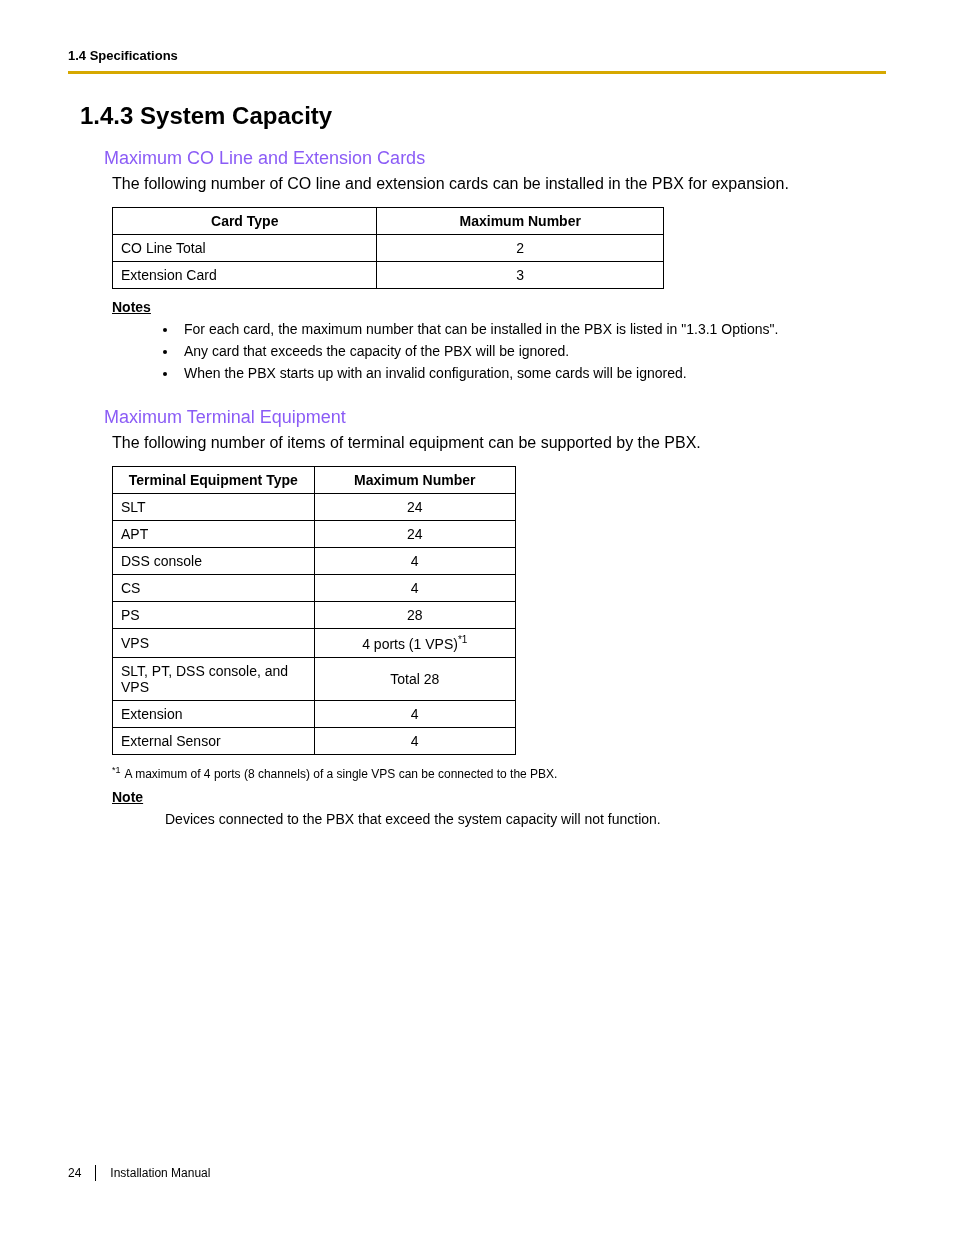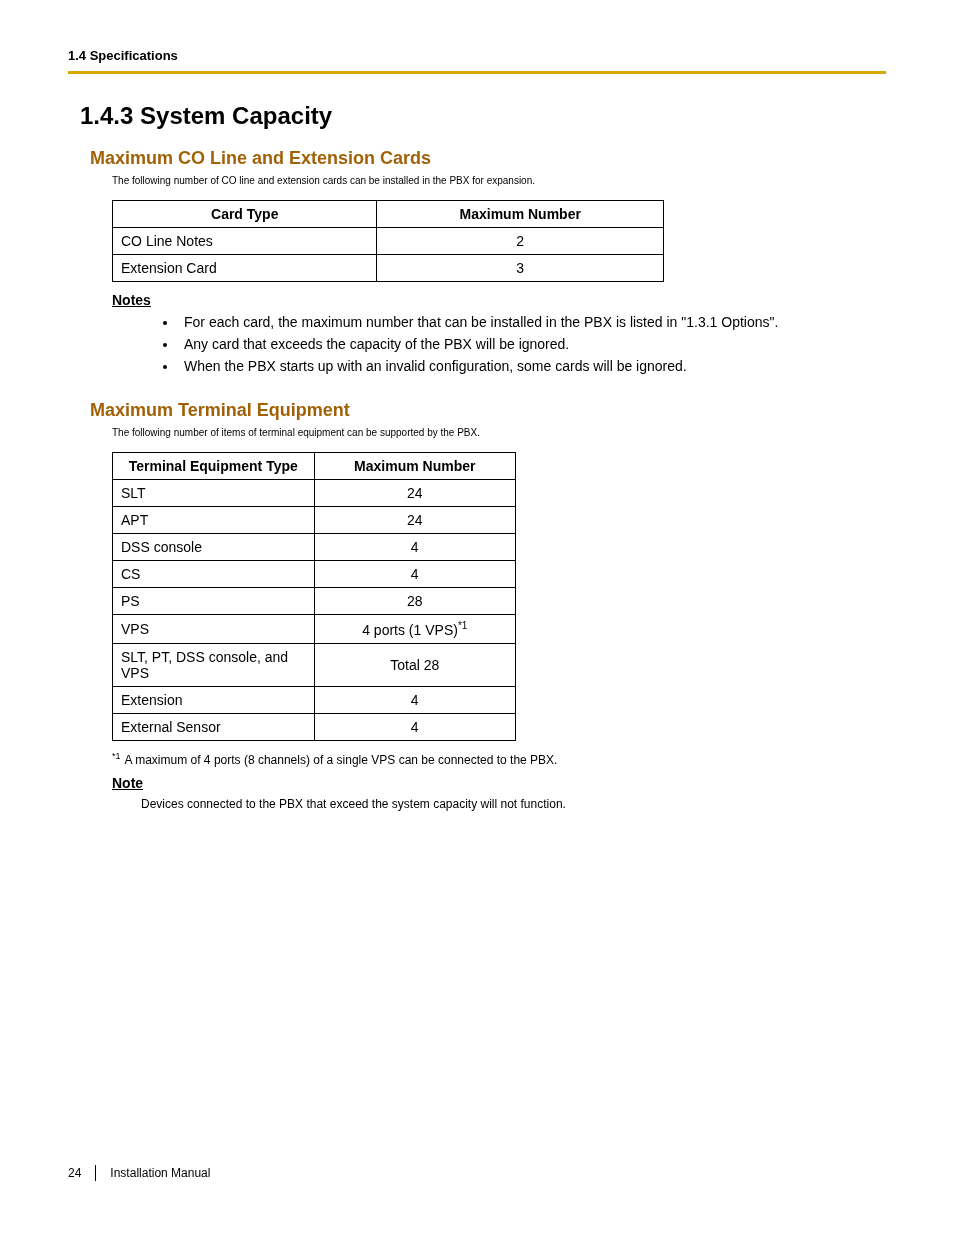--- a/index.html
+++ b/index.html
@@ -28,27 +28,27 @@
     }
     .section-title {
       font-size: 24px;
       font-weight: bold;
       color: #000;
       margin-bottom: 18px;
       margin-left: 12px;
     }
     .subsection-title {
       font-size: 18px;
-      font-weight: bold;
-      color: #a16207;
-      margin-left: 22px;
+      font-weight: normal;
+      color: #8b5cf6;
+      margin-left: 36px;
       margin-bottom: 6px;
     }
     .intro-text {
-      font-size: 10px;
+      font-size: 16px;
       color: #000;
       margin-left: 44px;
       margin-bottom: 14px;
     }
     table {
       border-collapse: collapse;
       margin-left: 44px;
       margin-bottom: 10px;
     }
     table.t1 {
@@ -99,22 +99,22 @@
       margin-left: 44px;
       margin-top: 10px;
       margin-bottom: 8px;
     }
     .footnote sup {
       font-size: 9px;
       vertical-align: super;
       margin-right: 4px;
     }
     .single-note {
-      font-size: 12px;
-      margin-left: 73px;
+      font-size: 14px;
+      margin-left: 97px;
       margin-bottom: 30px;
     }
     td sup {
       font-size: 10px;
       vertical-align: super;
     }
     .footer {
       position: absolute;
       bottom: 54px;
       left: 68px;
@@ -150,21 +150,21 @@
 
   <table class="t1">
     <thead>
       <tr>
         <th>Card Type</th>
         <th>Maximum Number</th>
       </tr>
     </thead>
     <tbody>
       <tr>
-        <td class="label">CO Line Notes</td>
+        <td class="label">CO Line Total</td>
         <td class="value">2</td>
       </tr>
       <tr>
         <td class="label">Extension Card</td>
         <td class="value">3</td>
       </tr>
     </tbody>
   </table>
 
   <div class="notes-label">Notes</div>

